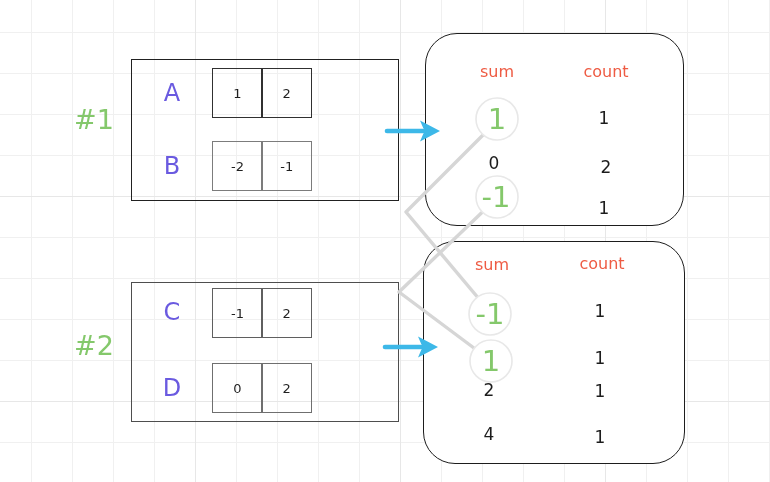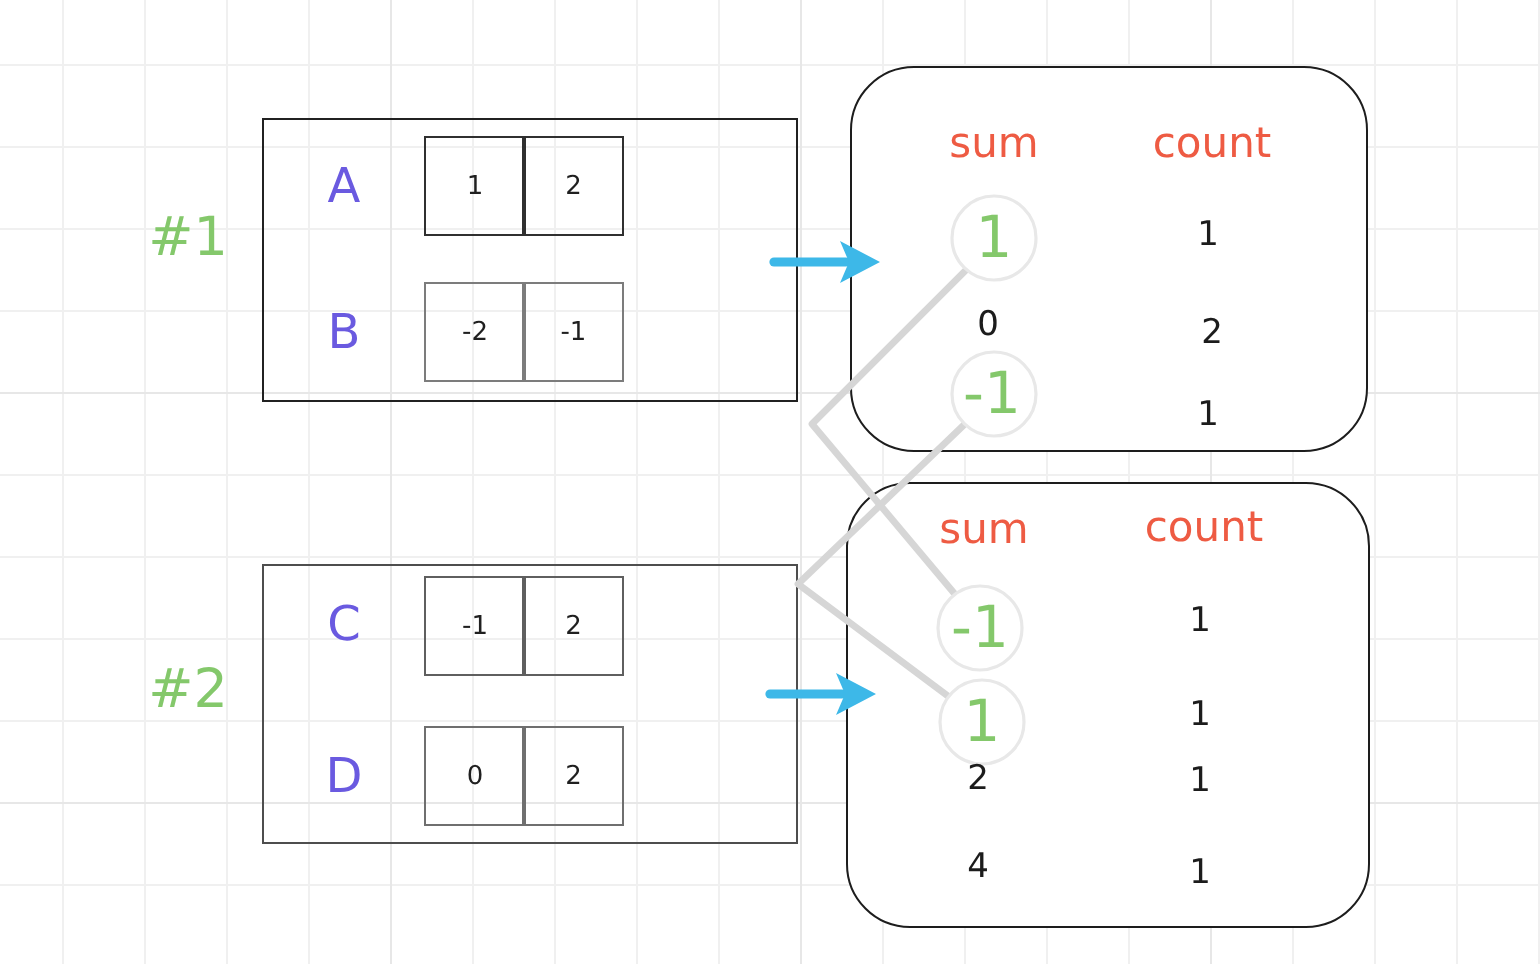--- a/index.html
+++ b/index.html
@@ -23,21 +23,21 @@
   .pos{position:absolute;transform:translate(-50%,-50%);white-space:nowrap;line-height:1;}
   .group-box{position:absolute;border:1.6px solid #212121;background:transparent;}
   .group-box.gray{border-color:#4e4e4e;}
   .rtable{position:absolute;background:#ffffff;border:1.6px solid #1d1d1d;border-radius:32px;}
   .cellpair{position:absolute;display:flex;}
   .cell{box-sizing:border-box;width:51px;height:50px;display:flex;align-items:center;
         justify-content:center;font-size:13px;color:#1f1f1f;border:1.8px solid var(--cb,#303030);background:transparent;}
   .cell + .cell{margin-left:-1.8px;}
   .letter{font-size:24px;color:var(--purple,#6a5ae0);}
   .glabel{font-size:27px;color:var(--green,#84c86b);}
-  .hdr{font-size:21px;color:var(--orange,#ee5b43);}
+  .hdr{font-size:16px;color:var(--orange,#ee5b43);}
   .val{font-size:17px;color:#1c1c1c;}
   .gval{font-size:29px;color:var(--green,#84c86b);}
 </style>
 </head>
 <body>
 
 <div class="canvas">
 
   <div class="layer boxes">
     <div class="group-box" style="left:131px;top:59px;width:266px;height:140px;"></div>

